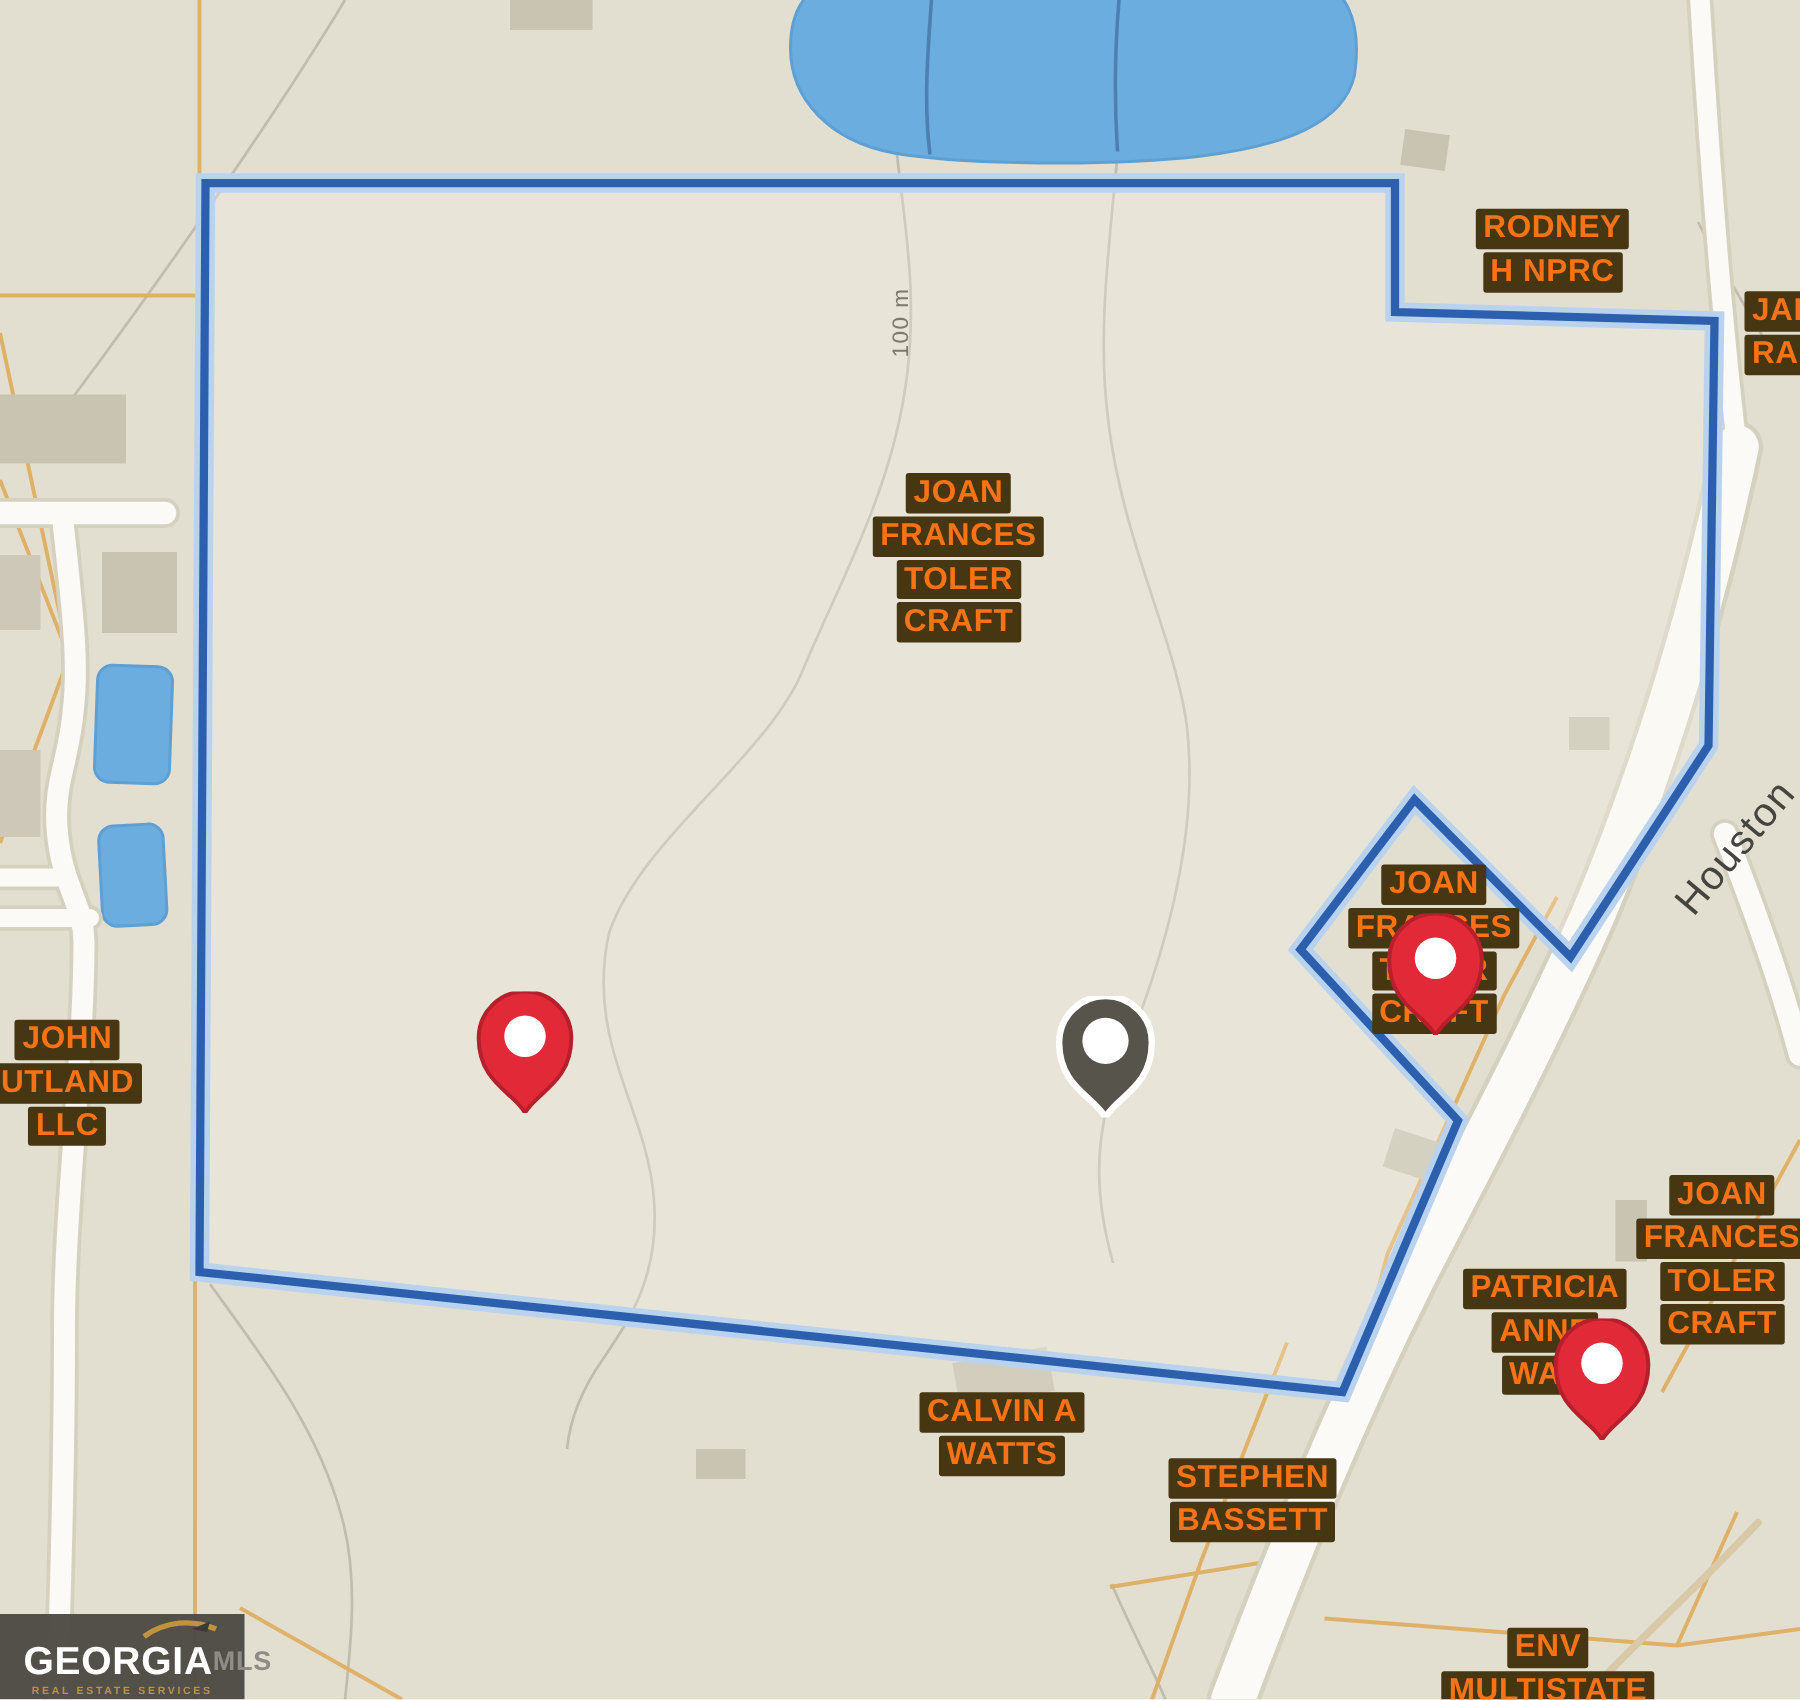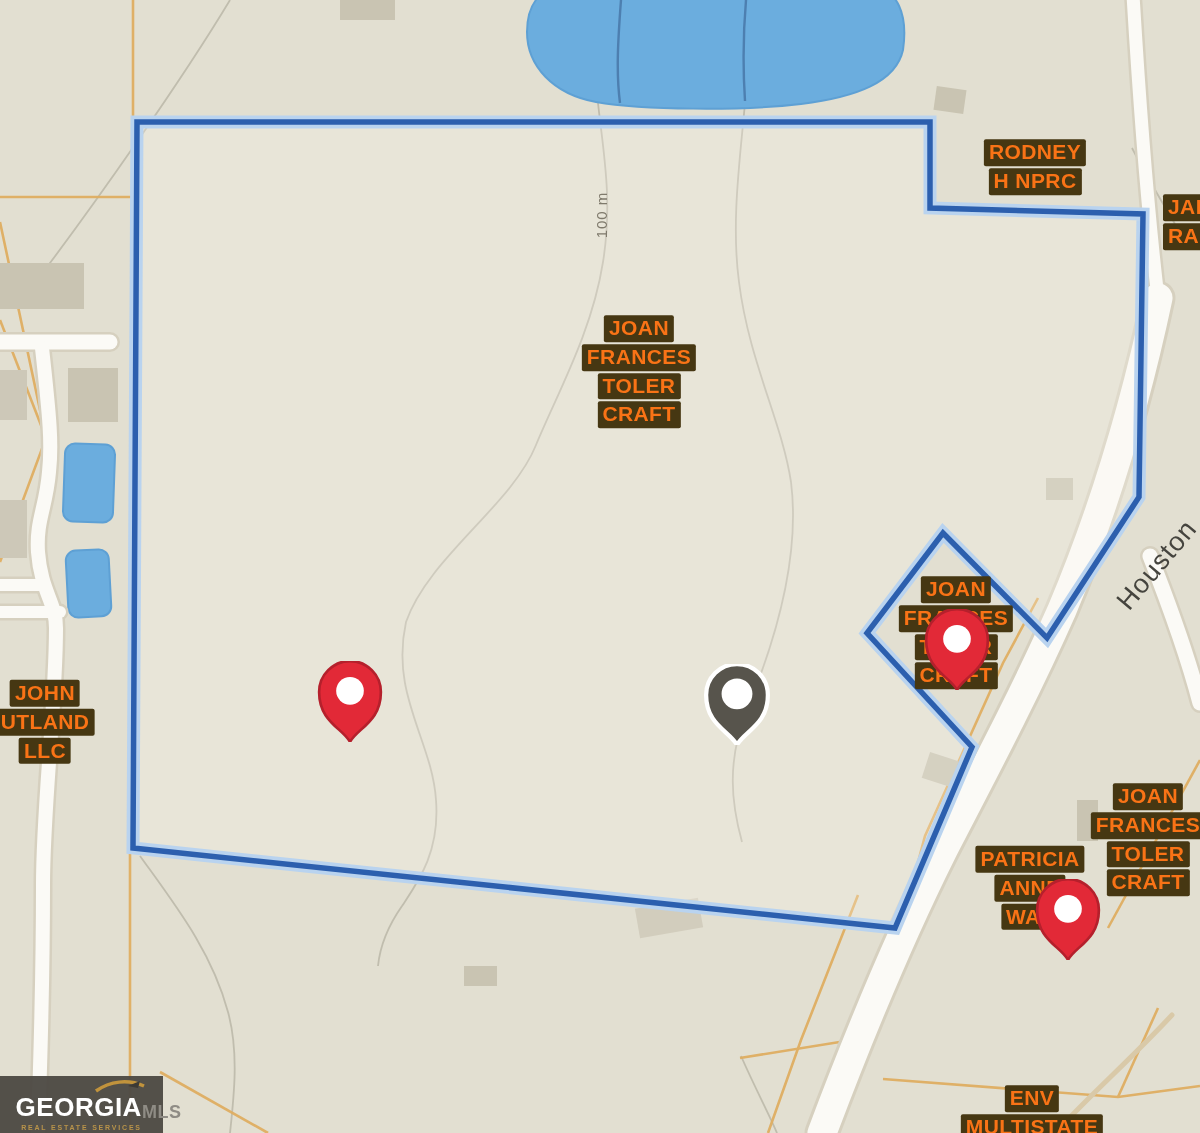--- a/index.html
+++ b/index.html
@@ -13,21 +13,21 @@
           line-height:1.04;padding:2px 5px 3px;margin:1px 0;letter-spacing:.4px;
           white-space:nowrap;border-radius:2px;text-align:right;}
   .roadlabel{position:absolute;z-index:14;color:#45443e;font-size:27px;font-weight:500;
           letter-spacing:1px;white-space:nowrap;transform:translate(-50%,-50%) rotate(-50deg);}
   .scalelabel{position:absolute;z-index:12;color:#7f7a6c;font-size:15px;font-weight:500;
           letter-spacing:1px;white-space:nowrap;transform:translate(-50%,-50%) rotate(-90deg);}
   .pin{position:absolute;z-index:30;}
   .logo{position:absolute;left:0;top:1076px;width:163px;height:57px;z-index:40;
         background:rgba(77,74,68,.96);display:flex;flex-direction:column;
         justify-content:center;padding-bottom:3px;box-sizing:border-box;}
-  .logo-row{display:flex;align-items:flex-end;justify-content:center;margin-top:16px;padding-left:34px;}
+  .logo-row{display:flex;align-items:center;justify-content:center;margin-top:16px;padding-left:34px;}
   .logo-georgia{color:#ffffff;font-size:26px;font-weight:700;letter-spacing:.5px;}
   .logo-mls{color:#8f8c85;font-size:18px;font-weight:700;letter-spacing:.5px;}
   .logo-tag{color:#b8934a;font-size:7px;letter-spacing:1.8px;text-align:center;
         margin-top:1px;font-weight:700;}
   .logo-swoosh{position:absolute;left:94px;top:2px;}
 </style>
 </head>
 <body>
 
 <div class="page">
@@ -142,20 +142,28 @@
     <span>PATRICIA</span>
     <span>ANNE</span>
     <span>WAL</span>
   </div>
   <div class="plabel" style="left:1148px;top:840px;">
     <span>JOAN</span>
     <span>FRANCES</span>
     <span>TOLER</span>
     <span>CRAFT</span>
   </div>
+  <div class="plabel" style="left:668px;top:956px;">
+    <span>CALVIN A</span>
+    <span>WATTS</span>
+  </div>
+  <div class="plabel" style="left:835px;top:1000px;">
+    <span>STEPHEN</span>
+    <span>BASSETT</span>
+  </div>
   <div class="plabel" style="left:1032px;top:1113px;">
     <span>ENV</span>
     <span>MULTISTATE</span>
   </div>
 
   <svg class="pin" style="left:317px;top:661px;" width="66" height="81" viewBox="-31 -76 62 76">
     <path d="M0,0 C-7,-13 -29,-19 -29,-47 A29,29 0 1 1 29,-47 C29,-19 7,-13 0,0 Z" stroke="#b5202c" stroke-width="2.5" fill="#e22937"></path>
     <circle cx="0" cy="-48" r="13" fill="#ffffff"></circle>
   </svg>
   <svg class="pin" style="left:704px;top:664px;" width="66" height="81" viewBox="-31 -76 62 76">

